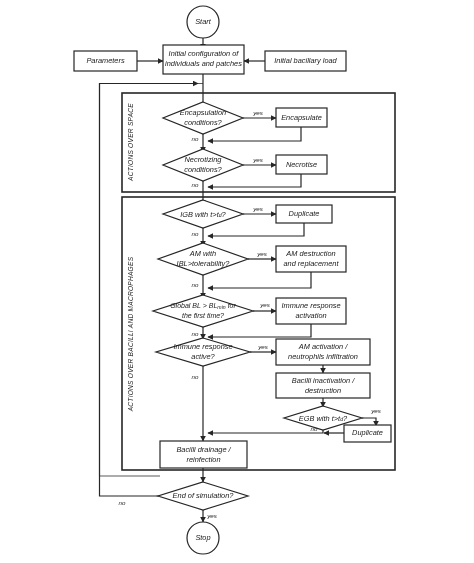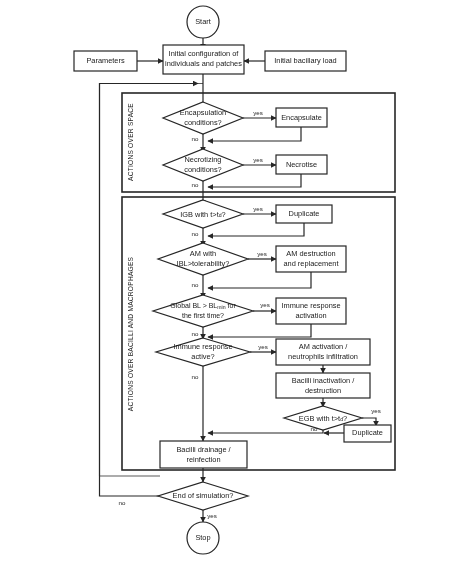--- a/index.html
+++ b/index.html
@@ -7,20 +7,21 @@
     padding: 0;
     background: #ffffff;
   }
   #canvas {
     position: relative;
     width: 474px;
     height: 563px;
     background: #ffffff;
     font-family: "Liberation Sans", sans-serif;
     overflow: hidden;
+    font-style: italic;
   }
   svg#flow {
     position: absolute;
     left: 0;
     top: 0;
     width: 474px;
     height: 563px;
   }
   .shape-stroke {
     fill: #ffffff;

